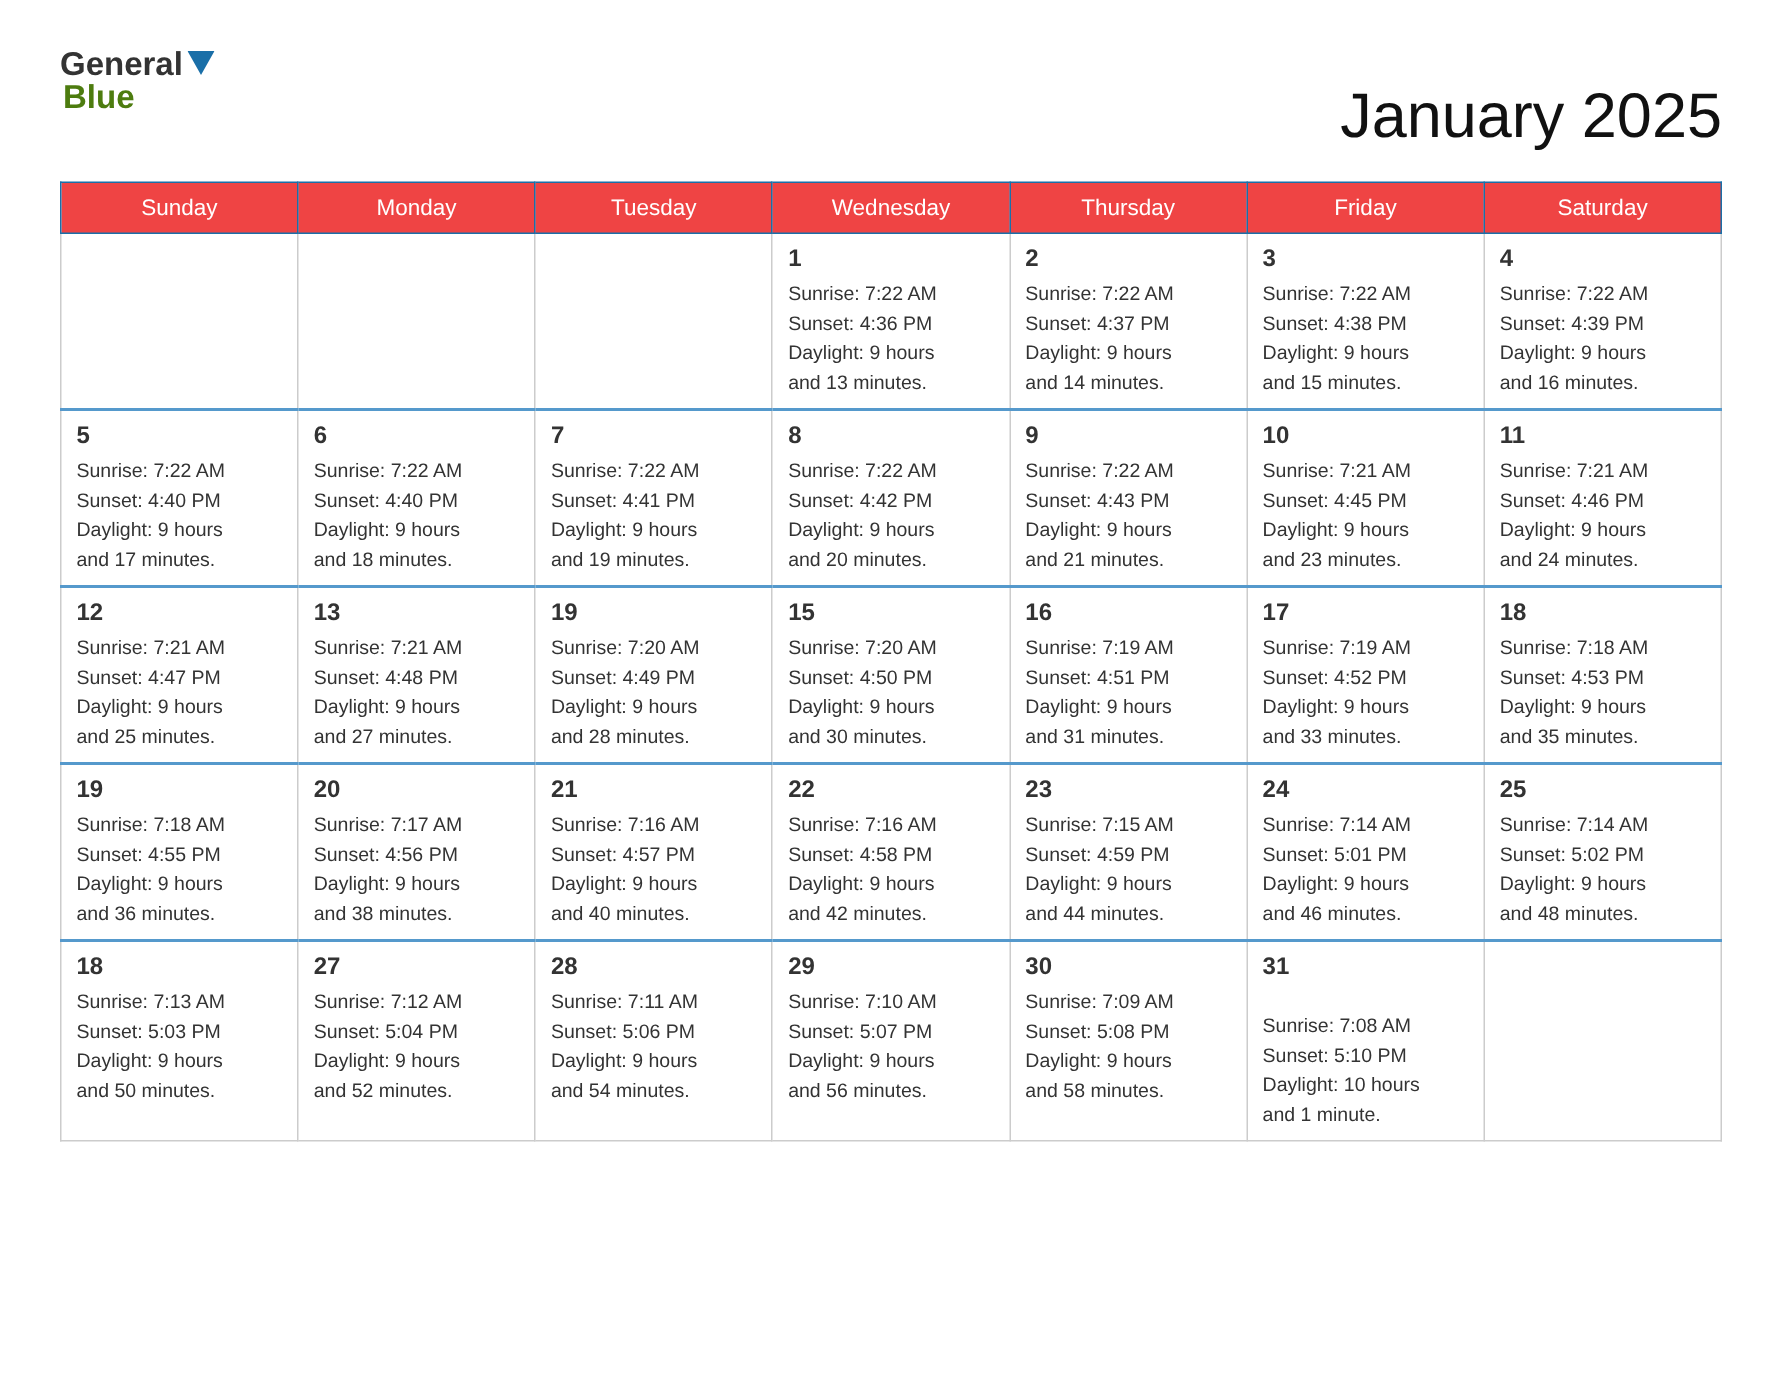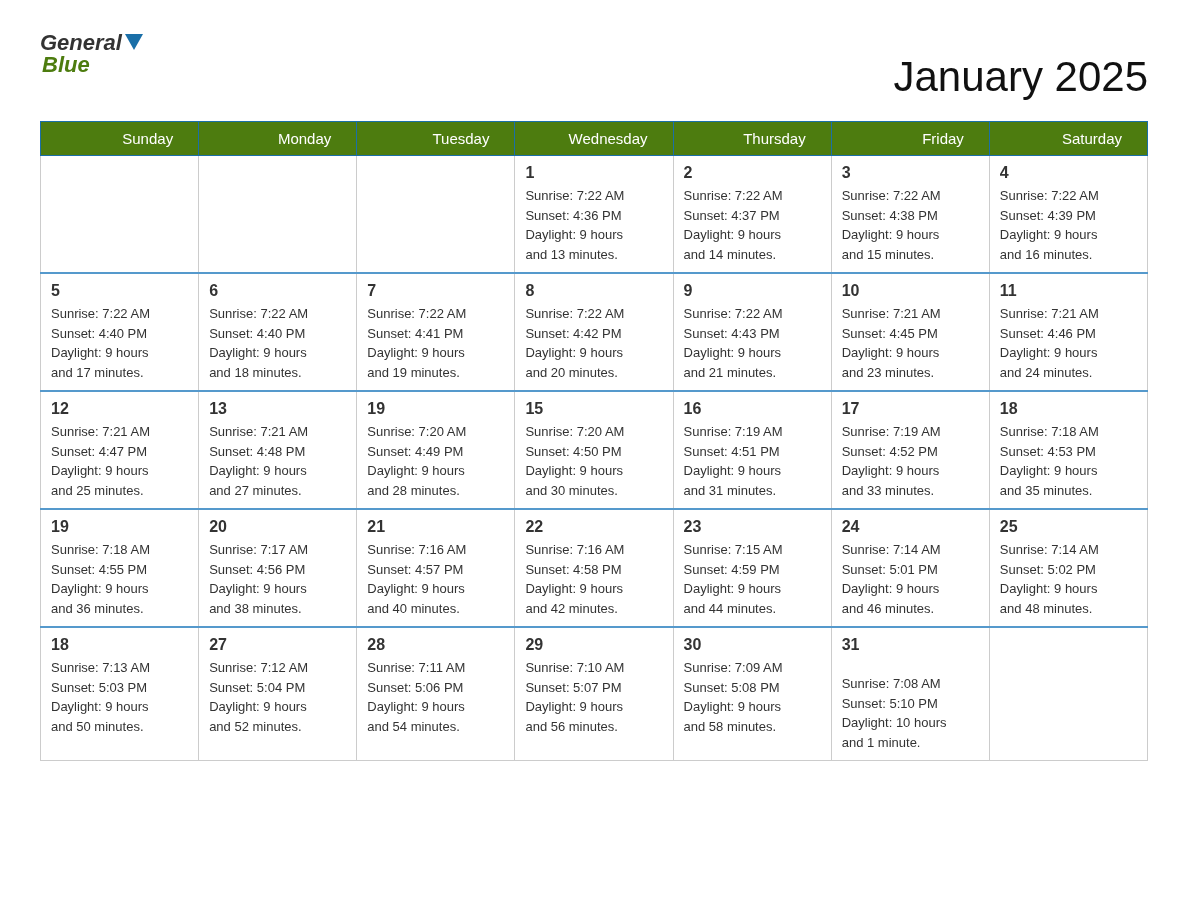--- a/index.html
+++ b/index.html
@@ -43,26 +43,26 @@
     .calendar-subtitle {
       font-size: 20px;
       color: #555;
       margin-top: 4px;
     }
     .calendar-table {
       width: 100%;
       border-collapse: collapse;
     }
     .calendar-table th {
-      background-color: #4d7c0f;
+      background-color: #ef4444;
       color: #fff;
       font-size: 15px;
       font-weight: normal;
       padding: 8px 25px;
-      text-align: right;
+      text-align: center;
       border: 1px solid #1a6fa8;
     }
     .calendar-table td {
       vertical-align: top;
       padding: 8px 10px;
       border: 1px solid #ccc;
       width: 14.28%;
       min-height: 90px;
       font-size: 13px;
       color: #333;
@@ -83,21 +83,21 @@
     }
     tr:not(:first-child) td {
       border-top: 2px solid #5599cc;
     }
   </style>
 </head>
 <body>
 
 <div class="header">
   <div class="logo">
-    <div style="display:flex;flex-direction:column;align-items:flex-start;font-style:italic;">
+    <div style="display:flex;flex-direction:column;align-items:flex-start;">
       <div style="display:flex;align-items:center;">
         <span class="logo-text-general">General</span>
         <div style="display:inline-block;margin-left:3px;margin-top:2px;">
           <svg width="18" height="16" viewBox="0 0 18 16">
             <polygon points="9,16 0,0 18,0" fill="#1a6fa8"></polygon>
           </svg>
         </div>
       </div>
       <span class="logo-text-blue" style="margin-top:-4px;margin-left:2px;">Blue</span>
     </div>

